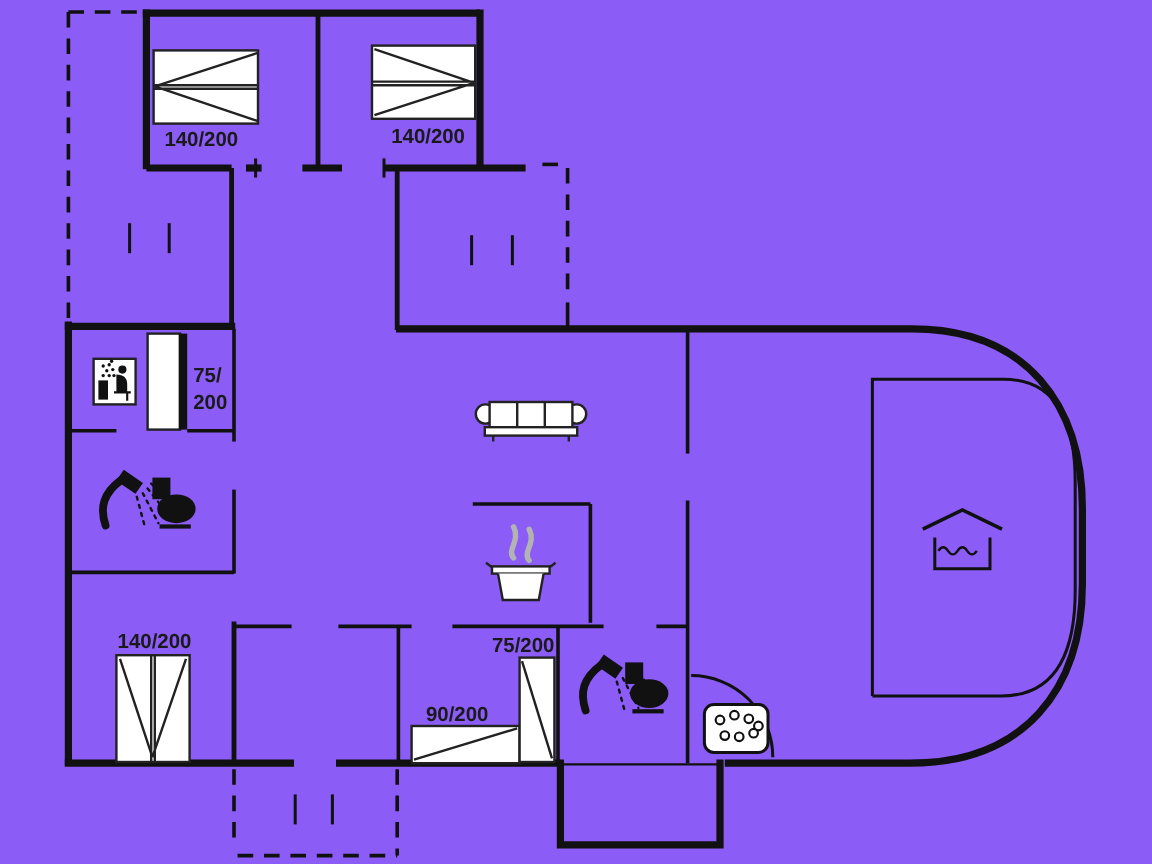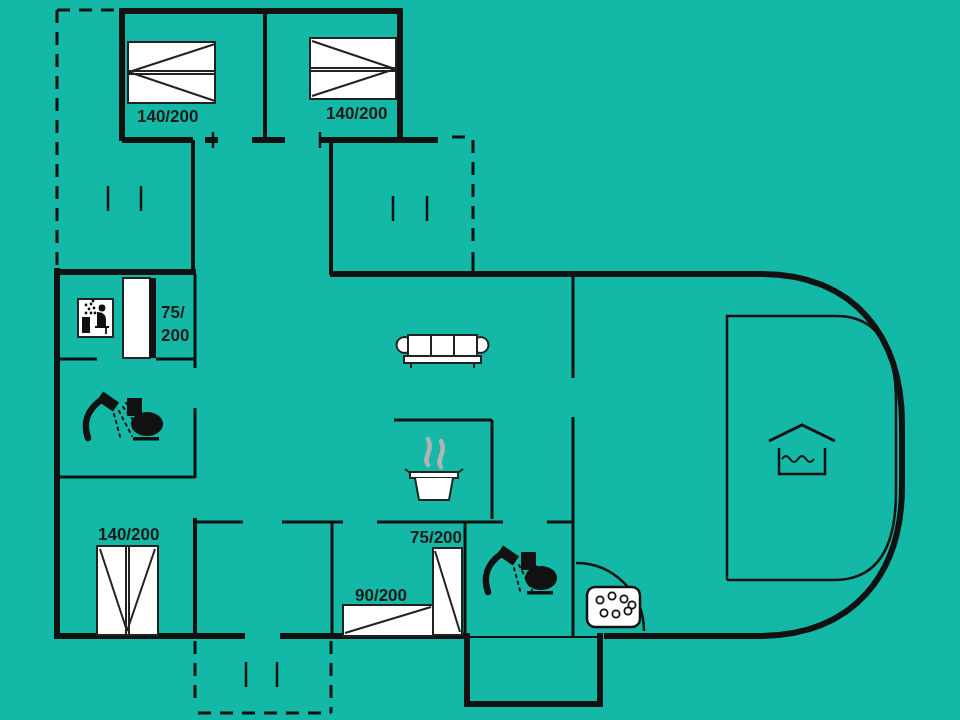--- a/index.html
+++ b/index.html
@@ -1,16 +1,16 @@
 <!DOCTYPE html>
 <html><head>
 <meta charset="utf-8">
 <style>
   html,body{margin:0;padding:0;background:#ffffff;}
-  .stage{position:relative;width:960px;height:720px;background:#14b8a6;overflow:hidden;}
+  .stage{position:relative;width:960px;height:720px;background:#8b5cf6;overflow:hidden;}
   svg{display:block;}
   svg text{font-family:"Liberation Sans",sans-serif;font-size:17px;font-weight:700;fill:#1a1a1a;}
   .wall{stroke:#111;fill:none;}
   .thick{stroke-width:6;}
   .med{stroke-width:4;}
   .thin{stroke-width:3;}
   .fine{stroke-width:2;}
   .dashed{stroke:#111;fill:none;stroke-width:3;stroke-dasharray:13 9;}
   .tick{stroke:#111;stroke-width:2.5;fill:none;}
   .furn{stroke:#222;stroke-width:2;fill:#fff;}

